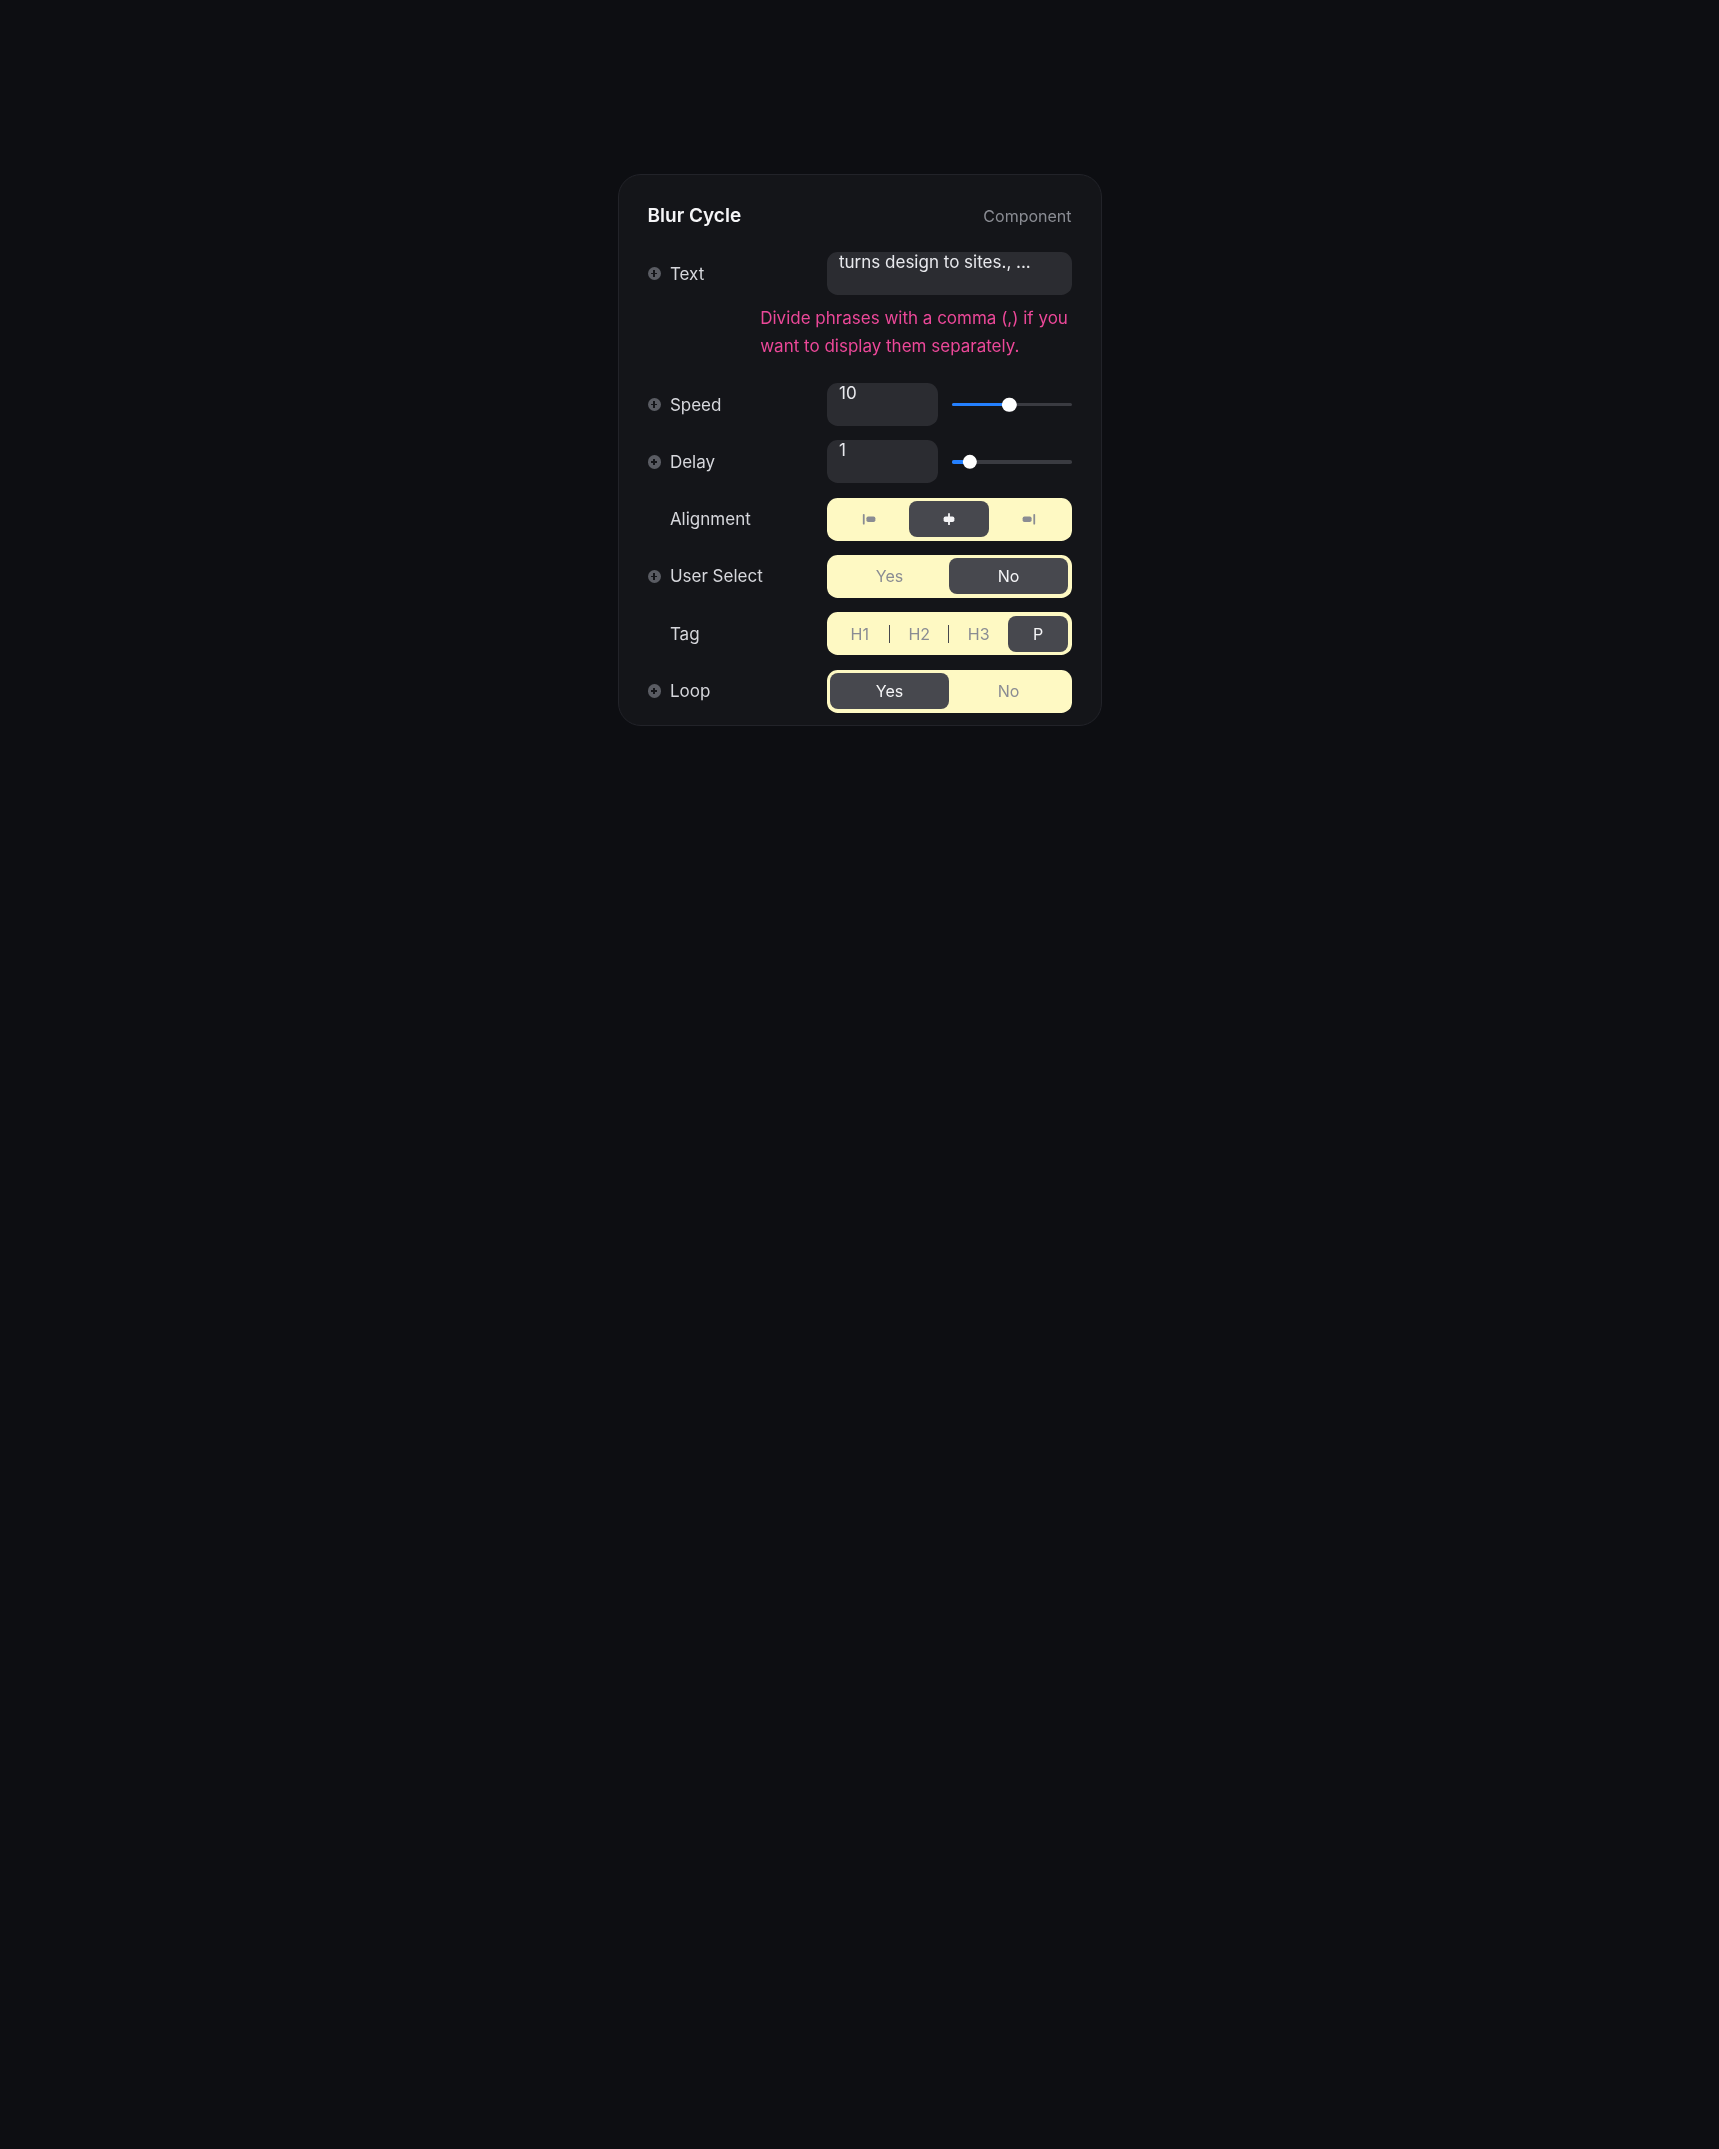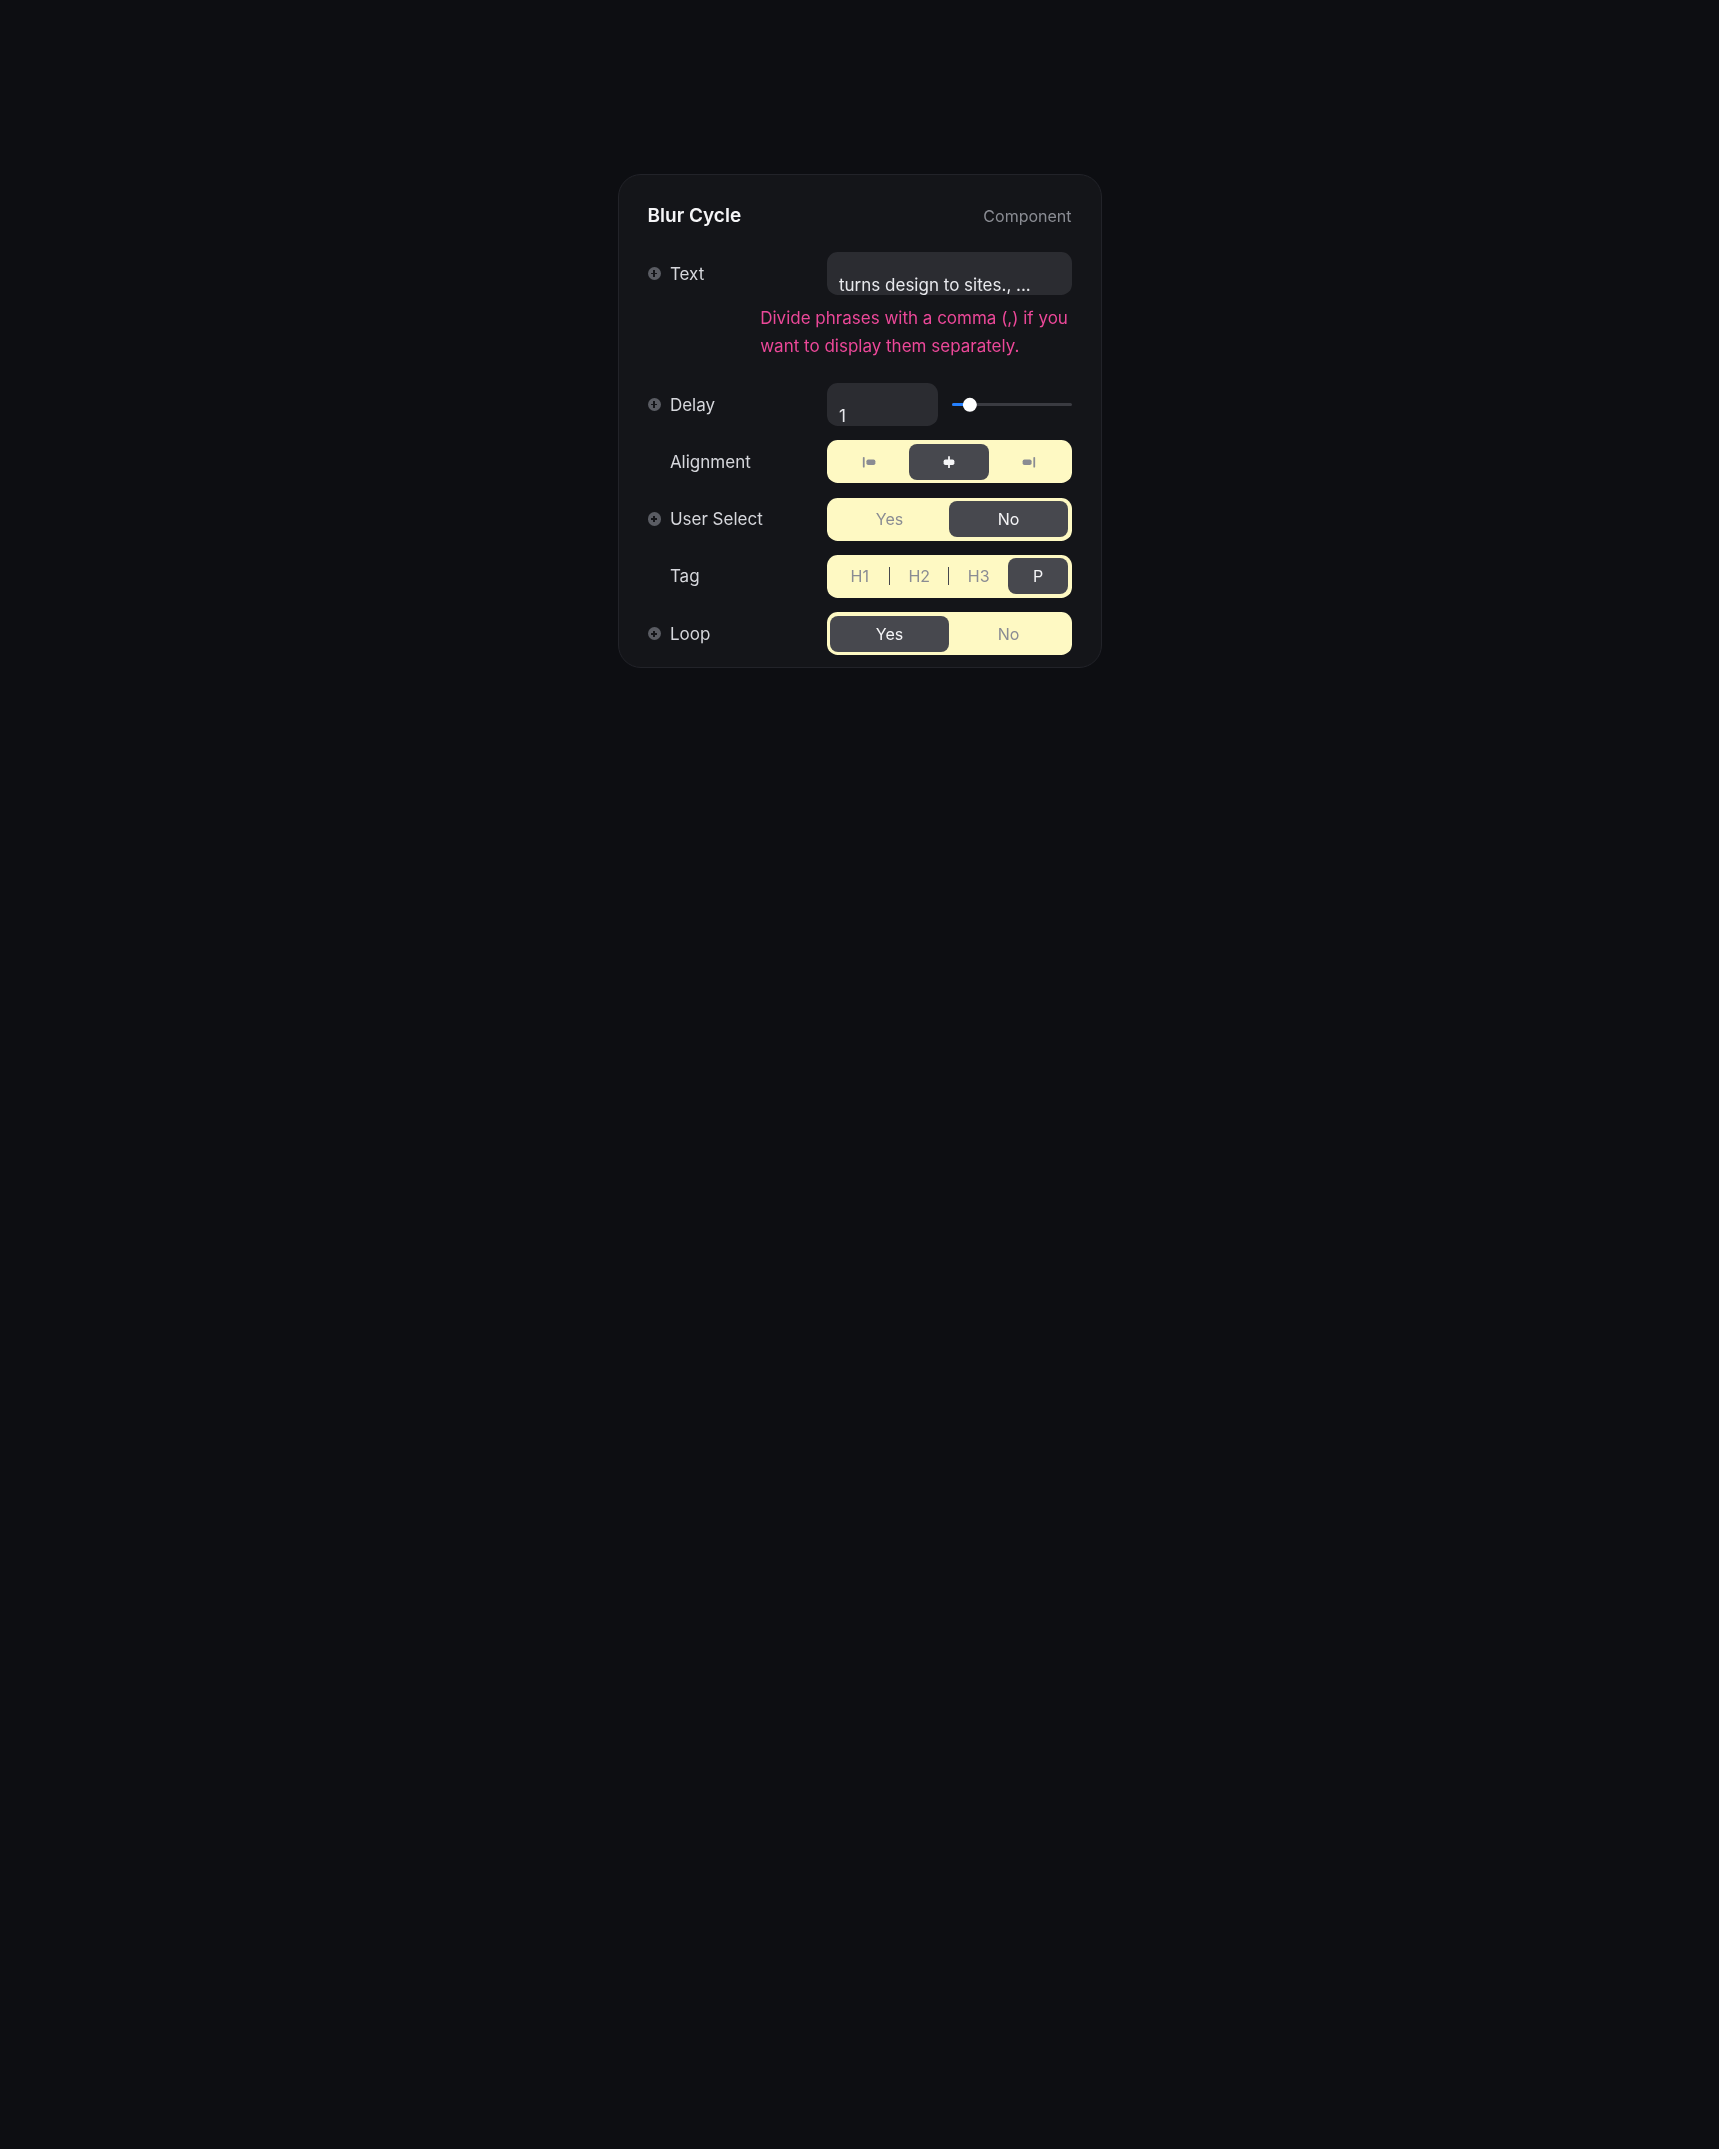--- a/index.html
+++ b/index.html
@@ -111,21 +111,21 @@
       display: flex;
       align-items: center;
       gap: 14.3px;
     }
 
     .pill {
       background: #2b2c31;
       border-radius: 10.7px;
       height: 43px;
       display: flex;
-      align-items: flex-end;
+      align-items: flex-start;
       padding: 0 12.5px;
     }
 
     .pill.full {
       flex: 1;
     }
 
     .pill-text {
       color: #e8e9ed;
       font-size: 17px;
@@ -293,20 +293,36 @@
       <span class="label-text">Text</span>
     </div>
     <div class="control-area">
       <div class="pill full">
         <span class="pill-text">turns design to sites., ...</span>
       </div>
     </div>
   </div>
   <div class="hint-text">Divide phrases with a comma (,) if you want to display them separately.</div>
 
+  <div class="row">
+    <div class="label-group">
+      <span class="plus-icon"></span>
+      <span class="label-text">Speed</span>
+    </div>
+    <div class="control-area">
+      <div class="pill num-input">
+        <span class="pill-text">10</span>
+      </div>
+      <div class="slider-wrap">
+        <div class="slider-track"></div>
+        <div class="slider-fill" style="width:48%"></div>
+        <div class="slider-thumb" style="left:48%"></div>
+      </div>
+    </div>
+  </div>
 
   <div class="row">
     <div class="label-group">
       <span class="plus-icon"></span>
       <span class="label-text">Delay</span>
     </div>
     <div class="control-area">
       <div class="pill num-input">
         <span class="pill-text">1</span>
       </div>

